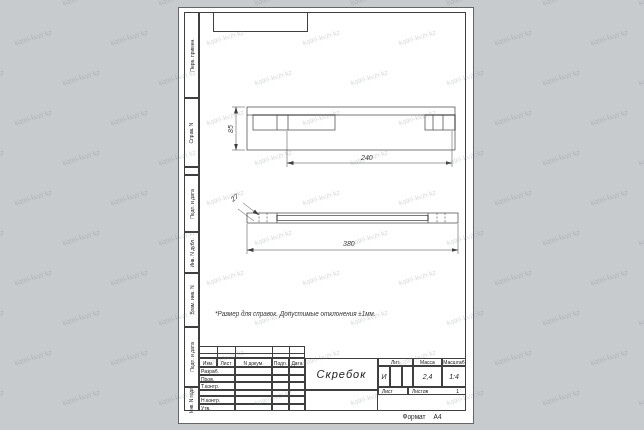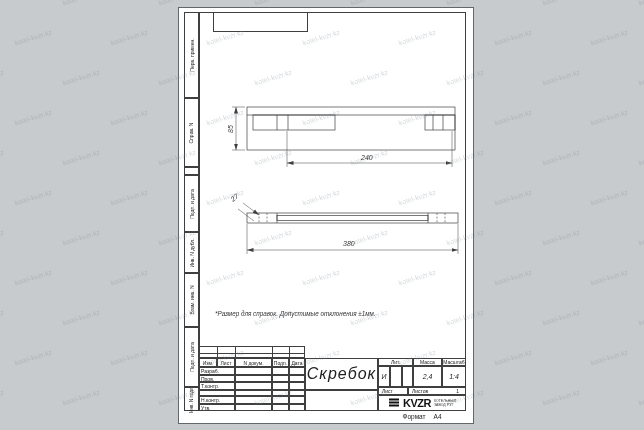--- a/index.html
+++ b/index.html
@@ -7,21 +7,21 @@
   #stage{position:relative;width:644px;height:430px;background:#c7cbce;overflow:hidden;}
   #sheet{position:absolute;left:178px;top:7px;width:296px;height:417px;background:#ffffff;border:1px solid #62676c;box-sizing:border-box;}
   .abs{position:absolute;box-sizing:border-box;}
   #frame{left:199px;top:12px;width:267px;height:399px;border:1px solid #3f3f3f;}
   #topstamp{left:213px;top:12px;width:95px;height:20px;border:1px solid #3f3f3f;background:#fff;}
   .mbox{left:184px;width:15px;border:1px solid #3f3f3f;display:flex;align-items:center;justify-content:center;overflow:visible;background:#fff;}
   .vtext{transform:rotate(-90deg);white-space:nowrap;font-size:5px;color:#222;letter-spacing:0;}
   .cell{border:1px solid #3f3f3f;font-size:5px;color:#222;display:flex;align-items:center;padding-left:1px;overflow:hidden;background:transparent;}
   .cc{justify-content:center;padding-left:0;}
   .val{font-size:7px;font-style:italic;}
-  .partname{font-size:16px;font-style:italic;letter-spacing:1px;color:#222;}
+  .partname{font-size:11px;font-style:italic;letter-spacing:1px;color:#222;}
   .dimtext{font-size:7px;font-style:italic;fill:#333;}
   svg line, svg rect, svg path.ln{stroke:#3f3f3f;stroke-width:0.7;}
   svg rect{fill:none;}
   .dash{stroke-dasharray:2,1.6;stroke-width:0.6;}
   .thin{stroke-width:0.5;}
   #note{font-size:6.3px;font-style:italic;color:#333;white-space:nowrap;}
   .wm{position:absolute;transform:rotate(-17deg);font-size:7px;color:rgba(122,136,150,0.32);white-space:nowrap;pointer-events:none;}
   #fmt{font-size:6.5px;color:#222;display:flex;justify-content:center;gap:8px;}
   #logo{display:flex;align-items:center;justify-content:center;gap:3px;}
   #logo .brand{font-weight:bold;font-size:11px;letter-spacing:-0.5px;color:#111;}
@@ -181,32 +181,20 @@
   <div class="abs cell" style="left:402px;top:366px;width:11px;height:21px;"></div>
   <div class="abs cell cc val" style="left:413px;top:366px;width:29px;height:21px;">2,4</div>
   <div class="abs cell cc val" style="left:442px;top:366px;width:24px;height:21px;">1:4</div>
 
   <div class="abs cell" style="left:378px;top:387px;width:30px;height:8px;padding-left:3px;">Лист</div>
   <div class="abs cell" style="left:408px;top:387px;width:58px;height:8px;justify-content:space-between;padding:0 6px 0 3px;">
     <span>Листов</span>
     <span>1</span>
   </div>
 
-  <div class="abs cell cc" style="left:378px;top:395px;width:88px;height:16px;">
-    <div id="logo">
-      <svg width="12" height="12">
-        <path d="M1,2.5 h10 M1,5.5 h10 M1,8.5 h10" stroke="#111" stroke-width="2" fill="none"></path>
-      </svg>
-      <span class="brand">KVZR</span>
-      <span class="tag">
-        <span>КОТЕЛЬНЫЙ</span>
-        <span>ЗАВОД РЗТ</span>
-      </span>
-    </div>
-  </div>
 
   <div id="fmt" class="abs" style="left:378px;top:413px;width:88px;">
     <span>Формат</span>
     <span>А4</span>
   </div>
 
   <div id="wm" class="abs" style="left:0;top:0;width:644px;height:430px;pointer-events:none;">
       <span class="wm" style="left: -34px; top: -6px;">kotel-kvzr.kz</span>
       <span class="wm" style="left: 62px; top: -6px;">kotel-kvzr.kz</span>
       <span class="wm" style="left: 158px; top: -6px;">kotel-kvzr.kz</span>

